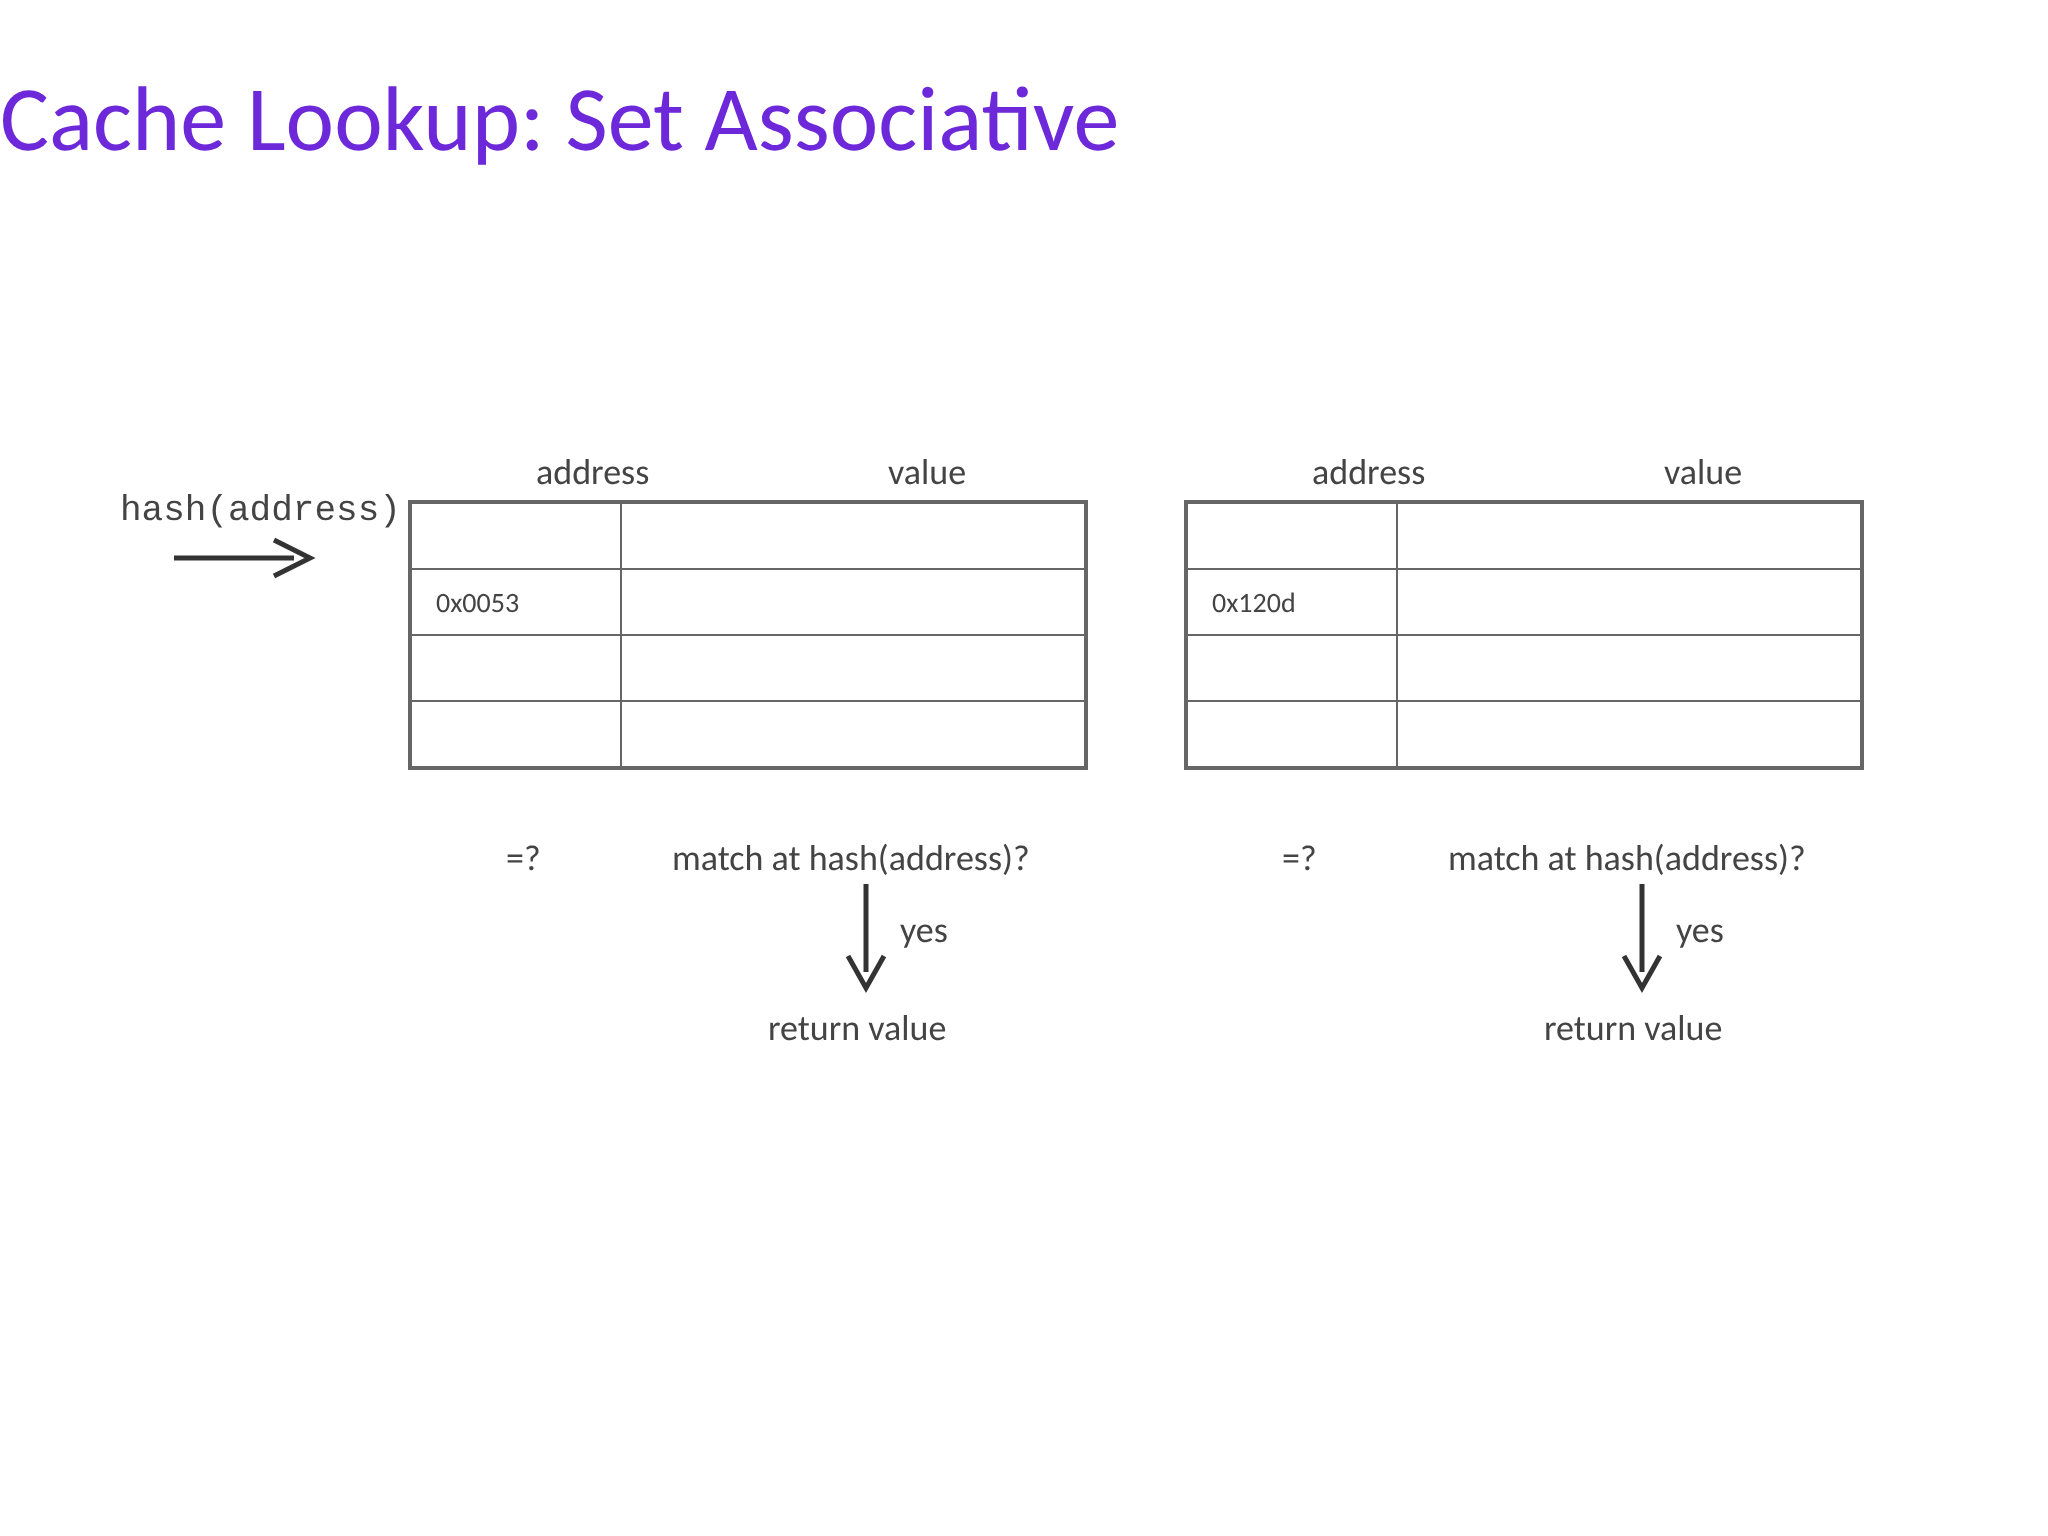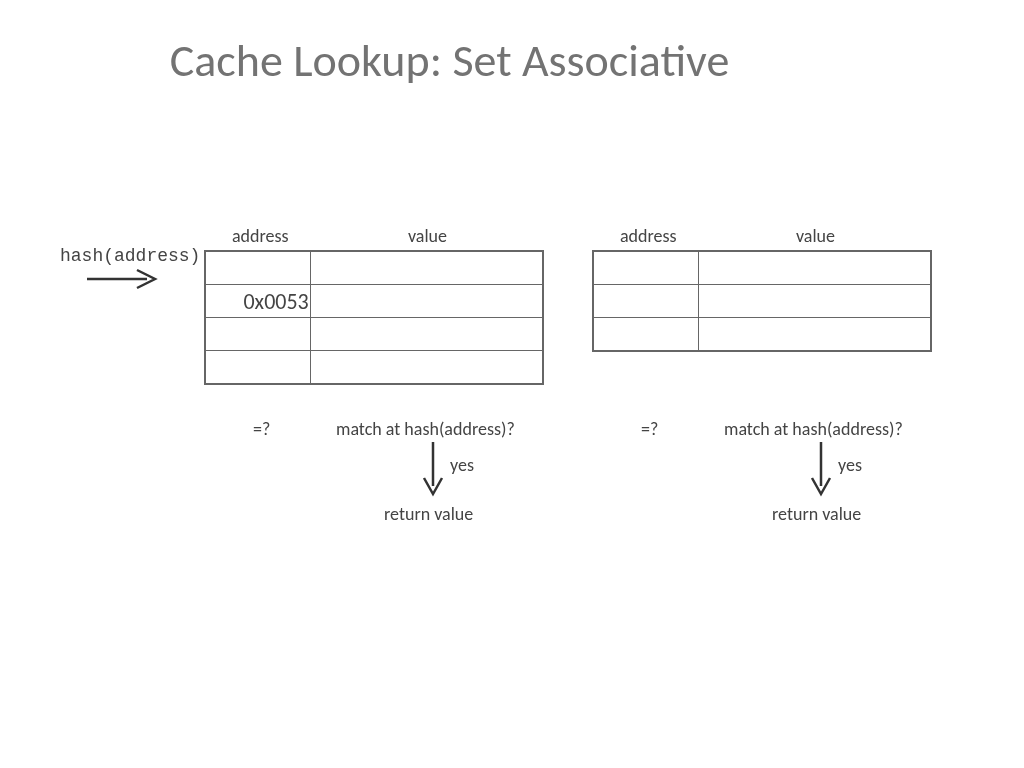--- a/index.html
+++ b/index.html
@@ -10,52 +10,52 @@
     background: #ffffff;
     font-family: "Calibri", "Segoe UI", Arial, sans-serif;
     position: relative;
     overflow: hidden;
   }
   .title {
     position: absolute;
     top: 32px;
     left: 0;
     width: 899px;
-    text-align: center;
     font-size: 46px;
     font-weight: 400;
-    color: #737373;
+    color: #6d28d9;
   }
   .hash-label {
     position: absolute;
     font-size: 18px;
     color: #444;
     font-family: Liberation Mono, monospace;
   }
   .hash-arrow {
     position: absolute;
   }
   .col-header {
     position: absolute;
     font-size: 18px;
     color: #444;
+    margin-left: 36px;
   }
   .cache-table {
     position: absolute;
     border: 2px solid #666;
     border-collapse: collapse;
     table-layout: fixed;
   }
   .cache-table td {
     border: 1px solid #666;
     height: 30px;
-    font-size: 22px;
+    font-size: 14px;
     color: #444;
     padding-left: 12px;
-    text-align: right;
+    text-align: left;
     vertical-align: middle;
   }
   .addr-col { width: 104px; }
   .val-col  { width: 230px; }
   .eq-label, .match-label, .yes-label, .return-label {
     position: absolute;
     font-size: 18px;
     color: #444;
   }
   .down-arrow {
@@ -111,20 +111,24 @@
   <colgroup>
       <col class="addr-col">
       <col class="val-col">
     </colgroup>
   <tbody>
       <tr>
     <td></td>
     <td></td>
   </tr>
   <tr>
+    <td>0x120d</td>
+    <td></td>
+  </tr>
+  <tr>
     <td></td>
     <td></td>
   </tr>
   <tr>
     <td></td>
     <td></td>
   </tr>
 </tbody>
   </table>
 

